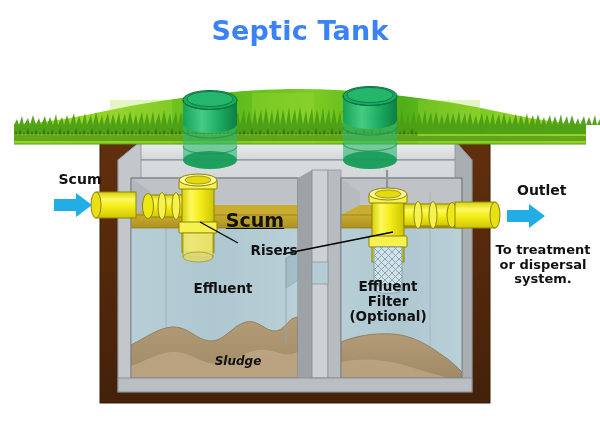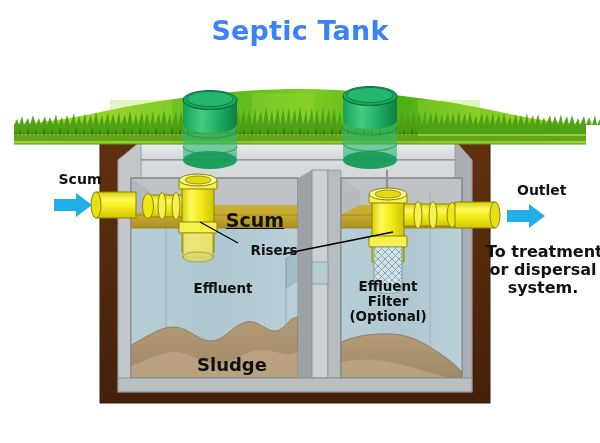--- a/index.html
+++ b/index.html
@@ -40,25 +40,25 @@
     width: 600px;
     font-size: 27px;
     font-weight: bold;
     letter-spacing: 0.2px;
     color: #3b82f6;
     margin-top: 10px;
   }
   #lbl-access-risers { left: 243px; top: 56px; width: 120px; font-size: 13.5px; }
   #lbl-inlet { left: 40px; top: 172px; width: 80px; font-size: 14px; }
   #lbl-outlet { left: 488px; top: 183px; width: 84px; font-size: 14px; text-align: left; margin-left: 29px; }
-  #lbl-to-treatment { left: 486px; top: 243px; width: 114px; font-size: 16px; }
+  #lbl-to-treatment { left: 486px; top: 243px; width: 114px; font-size: 13px; }
   #lbl-scum { left: 222px; top: 210px; width: 66px; font-size: 19px; text-decoration: underline; }
   #lbl-baffle { left: 240px; top: 243px; width: 68px; font-size: 13.5px; }
   #lbl-effluent { left: 178px; top: 281px; width: 90px; font-size: 13.5px; }
-  #lbl-sludge { left: 190px; top: 355px; width: 84px; font-size: 18px; }
+  #lbl-sludge { left: 196px; top: 355px; width: 84px; font-size: 12px; font-style: italic; }
   #lbl-effluent-filter { left: 340px; top: 279px; width: 96px; font-size: 13.5px; }
 </style>
 </head>
 <body>
 
 <div id="stage">
 
   <svg class="layer" viewBox="0 0 600 443">
     <defs>
       <linearGradient id="grassGrad" x1="0" y1="0" x2="1" y2="0">

